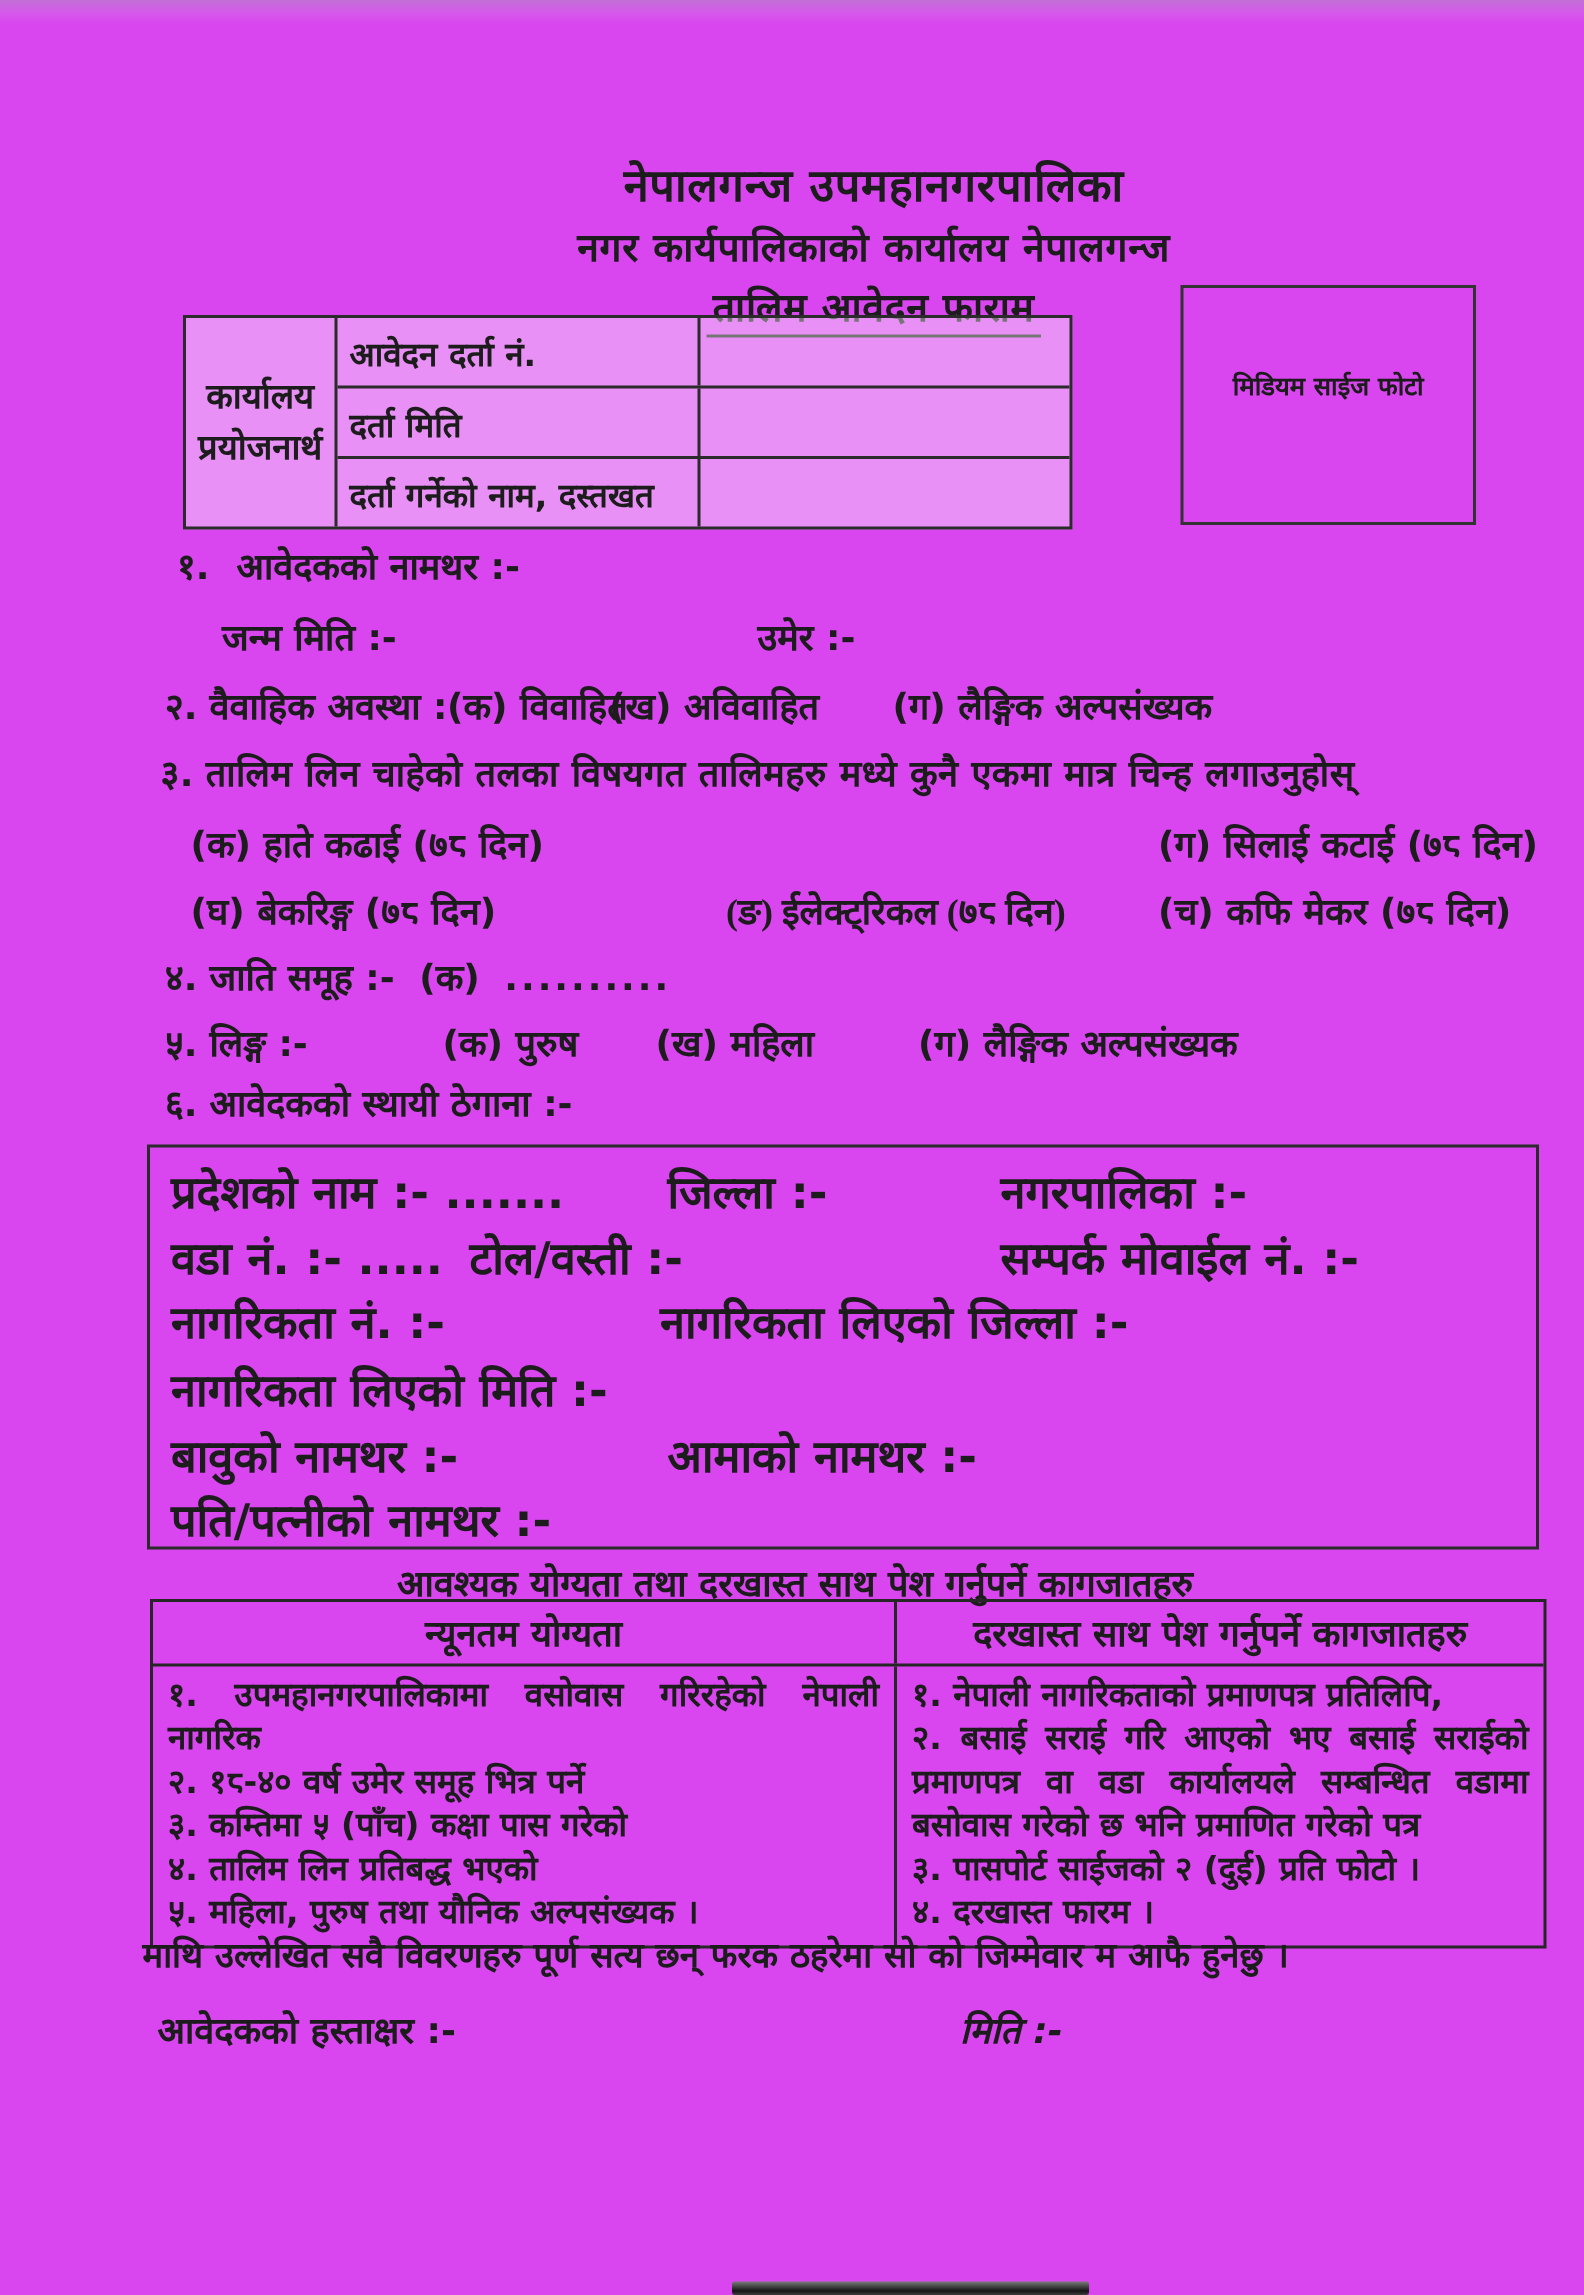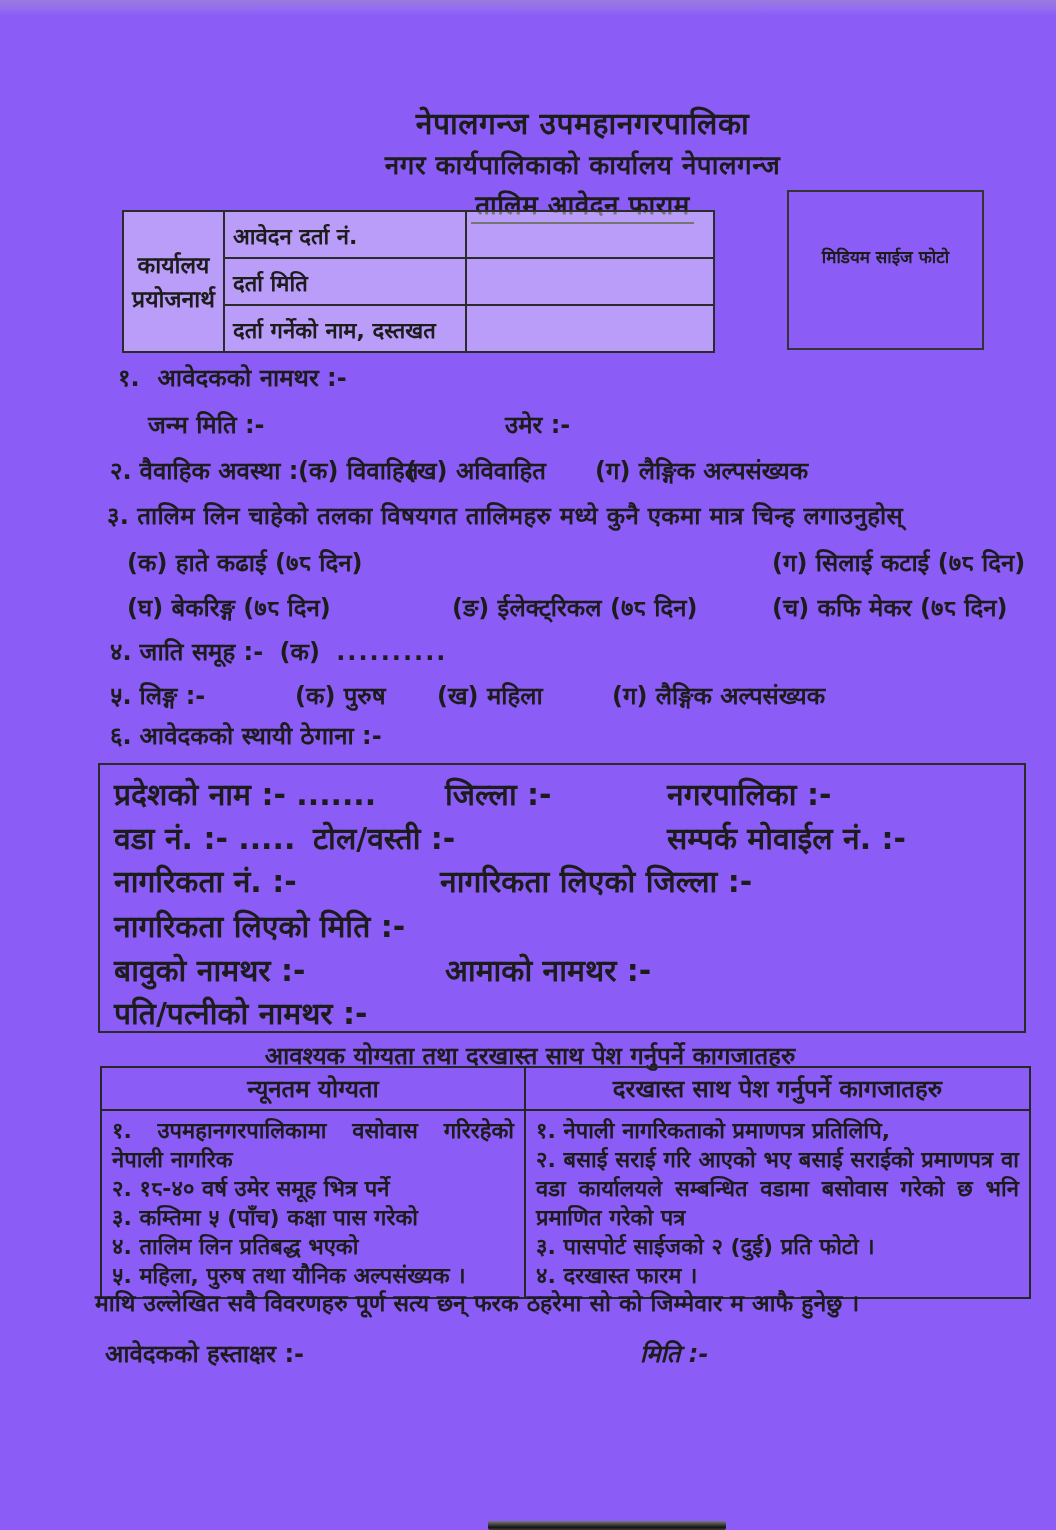--- a/index.html
+++ b/index.html
@@ -1,20 +1,20 @@
 <!DOCTYPE html>
 <html lang="ne"><head>
 <meta charset="utf-8">
 <style>
   * { margin:0; padding:0; box-sizing:border-box; }
   html,body { background:#ffffff; }
   body { font-family:"DejaVu Sans","Liberation Sans",sans-serif; }
   .page {
     position:relative; width:1056px; height:1530px;
-    background:#8b5cf6; color:#1c1c1c; overflow:hidden;
+    background:#d946ef; color:#1c1c1c; overflow:hidden;
     font-weight:700;
   }
   
   .top-edge {
     position:absolute; left:0; top:0; width:1056px; height:16px;
     background:linear-gradient(to bottom, rgba(168,160,185,.45), rgba(200,195,215,.15) 55%, rgba(255,255,255,0));
   }
   
   .bottom-bar {
     position:absolute; left:488px; top:1521px; width:238px; height:9px;
@@ -66,21 +66,21 @@
 
   
   .req-head { position:absolute; left:95px; top:1038px; width:870px; text-align:center; font-size:24px; }
   .req-table {
     position:absolute; left:100px; top:1066px; width:931px;
     border:2px solid #262626; display:flex; flex-direction:column;
   }
   .req-hrow { display:flex; border-bottom:2px solid #262626; }
   .req-hrow > div { padding:3px 6px 5px; font-size:24px; text-align:center; }
   .req-brow { display:flex; }
-  .c1 { width:424px; border-right:2px solid #262626; }
+  .c1 { width:496px; border-right:2px solid #262626; }
   .c2 { flex:1; }
   .req-brow > div { padding:5px 10px 7px 10px; font-size:22px; line-height:29px; text-align:justify; }
   .req-brow .item { text-align:justify; }
 
   .decl { position:absolute; left:95px; top:1286px; width:910px; font-size:23px; white-space:nowrap; }
   .sig  { position:absolute; top:1336px; font-size:24px; white-space:nowrap; }
 </style>
 </head>
 <body>
 
@@ -125,21 +125,21 @@
   <div class="abs" style="left:298px; top:453px;"><span>(क)</span> <span>विवाहित</span></div>
   <div class="abs" style="left:406px; top:453px;"><span>(ख)</span> <span>अविवाहित</span></div>
   <div class="abs" style="left:595px; top:453px;"><span>(ग)</span> <span>लैङ्गिक अल्पसंख्यक</span></div>
 
   <div class="abs" style="left:107px; top:498px; letter-spacing:.3px;">
     <span class="num" style="margin-right:8px;">३.</span><span>तालिम लिन चाहेको तलका विषयगत तालिमहरु मध्ये कुनै एकमा मात्र चिन्ह लगाउनुहोस्</span>
   </div>
   <div class="abs" style="left:127px; top:545px;"><span>(क)</span> <span>हाते कढाई (७८ दिन)</span></div>
   <div class="abs" style="left:772px; top:545px;"><span>(ग)</span> <span>सिलाई कटाई (७८ दिन)</span></div>
   <div class="abs" style="left:127px; top:590px;"><span>(घ)</span> <span>बेकरिङ्ग (७८ दिन)</span></div>
-  <div class="abs" style="left:452px; top:590px;"><span>(ङ)</span> <span>ईलेक्ट्रिकल (७८ दिन)</span></div>
+  <div class="abs" style="left:484px; top:590px;font-family:Liberation Serif, serif;"><span>(ङ)</span> <span>ईलेक्ट्रिकल (७८ दिन)</span></div>
   <div class="abs" style="left:772px; top:590px;"><span>(च)</span> <span>कफि मेकर (७८ दिन)</span></div>
 
   <div class="abs" style="left:110px; top:634px;">
     <span class="num" style="margin-right:8px;">४.</span><span>जाति समूह :-</span>
     <span style="margin-left:8px;">(क)</span>
     <span style="margin-left:8px; letter-spacing:2px;">..........</span>
   </div>
 
   <div class="abs" style="left:110px; top:678px;">
     <span class="num" style="margin-right:8px;">५.</span><span>लिङ्ग :-</span>

